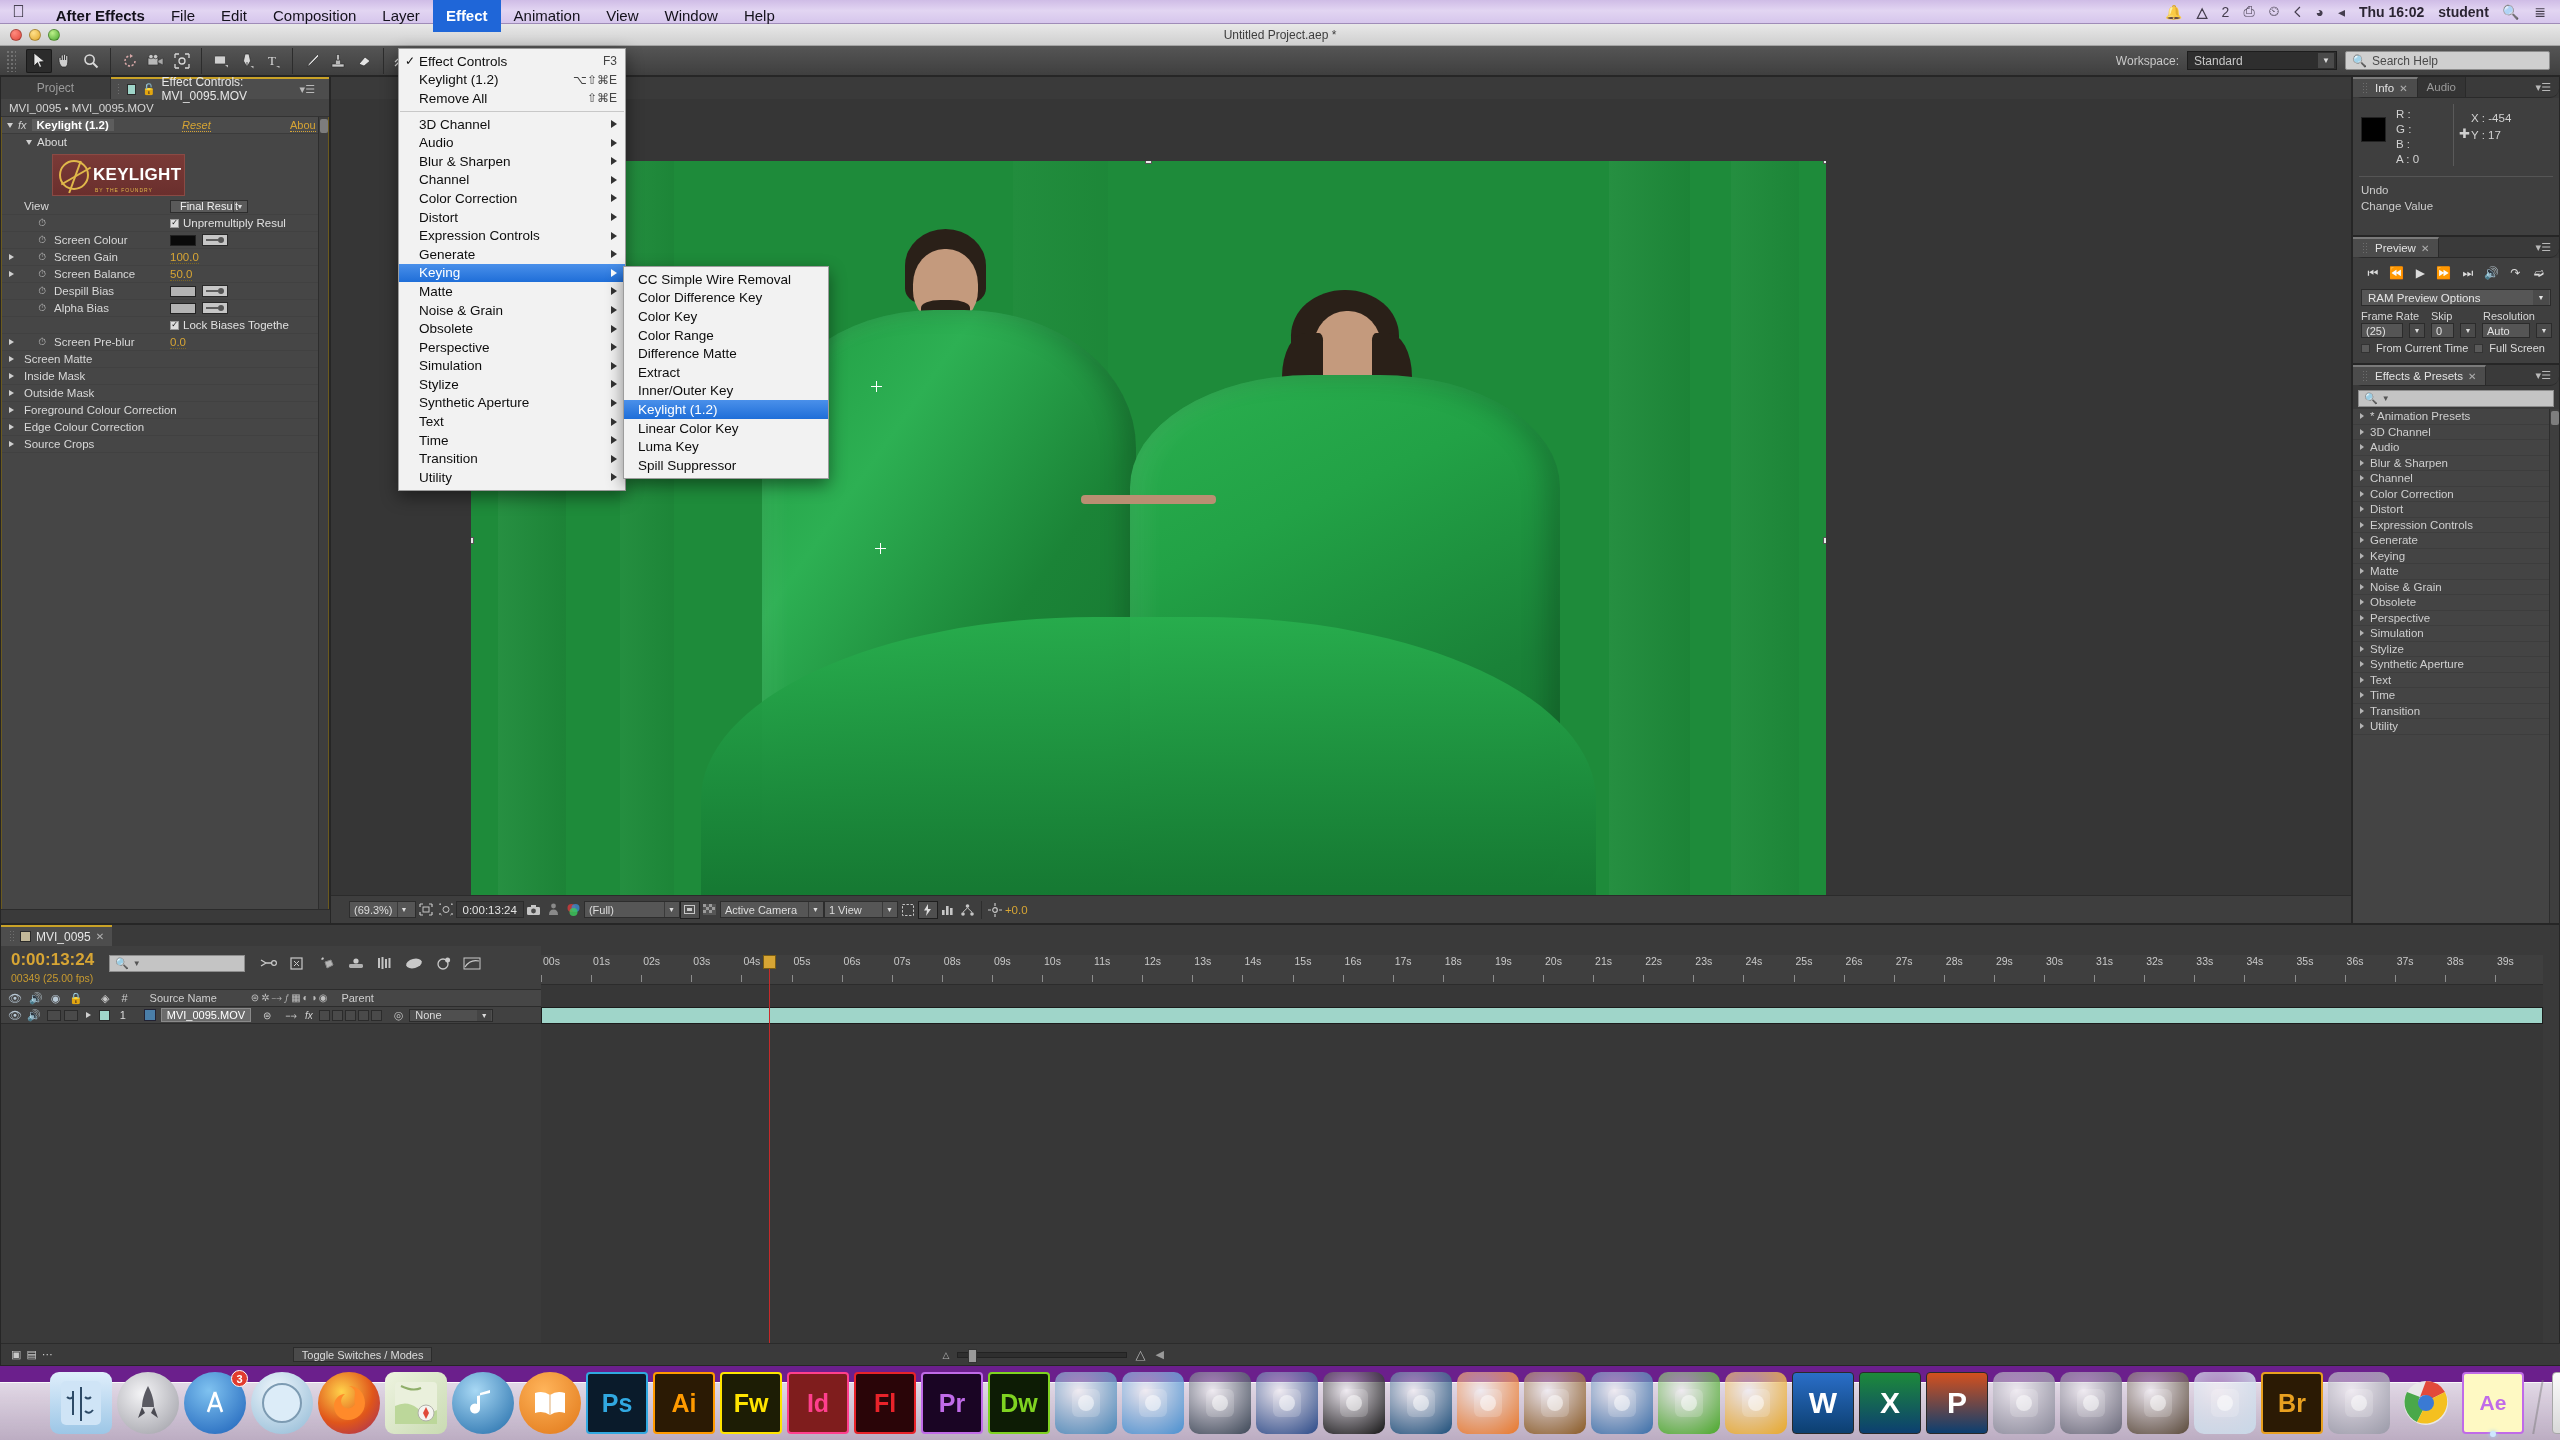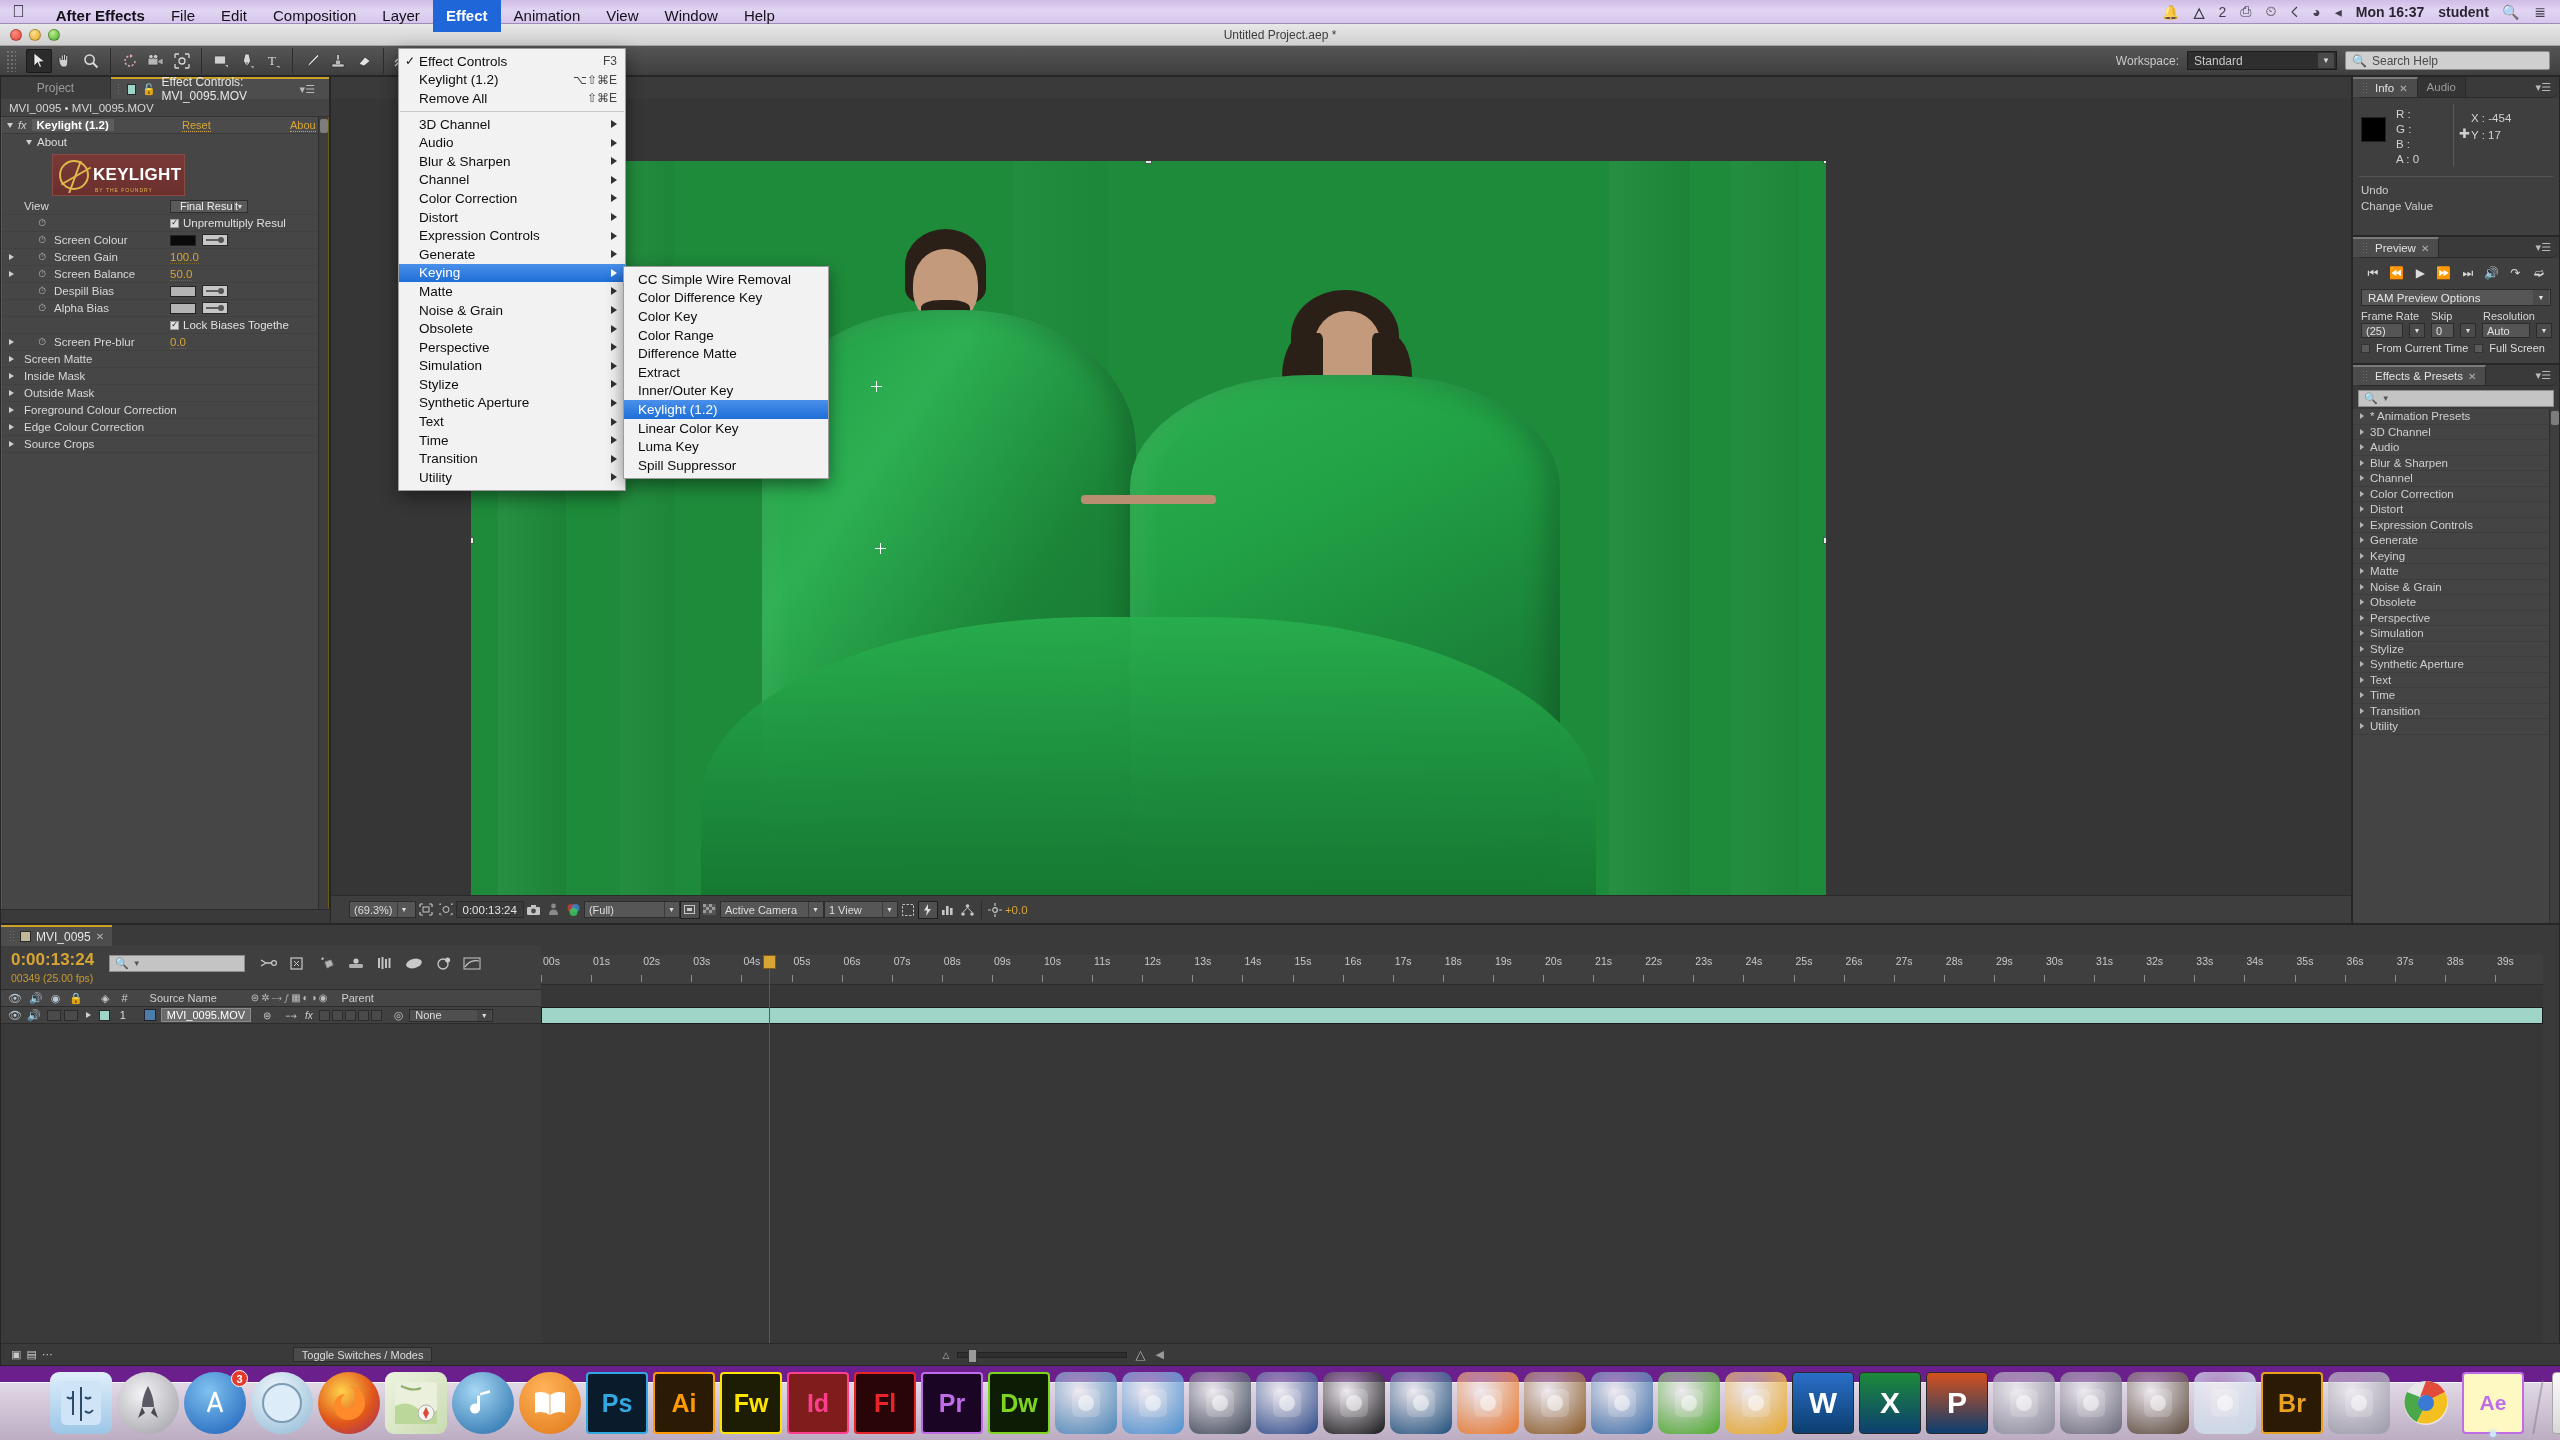--- a/index.html
+++ b/index.html
@@ -295,21 +295,21 @@
     <span class="spacer"></span>
     <div class="right">
       <span class="it">🔔</span>
       <span class="it" style="font-weight:bold;">△</span>
       <span class="it">2</span>
       <span class="it">⎙</span>
       <span class="it">⏲</span>
       <span class="it">𐌂</span>
       <span class="it">◕</span>
       <span class="it">◂</span>
-      <span class="tm">Mon 16:37</span>
+      <span class="tm">Thu 16:02</span>
       <span class="usr">student</span>
       <span class="it">🔍</span>
       <span class="it">≣</span>
     </div>
   </div>
 
   <div class="aewin">
 
     <div class="titlebar">
       <div class="tl-lights">
@@ -439,21 +439,21 @@
           <span class="pmenu">▾☰</span>
         </div>
       </div>
       <div class="ec-sub">MVI_0095 • MVI_0095.MOV</div>
 
       <div class="ec-body">
         <div class="fxhdr">
           <span class="tri down"></span>
           <span style="color:#d0d0d0;font-style:italic;font-size:11px;">fx</span>
           <span class="fxname">Keylight (1.2)</span>
-          <span class="lnk" style="left:180px;">Reset</span>
+          <span class="lnk" style="left:180px;font-style:italic;">Reset</span>
           <span class="lnk" style="left:288px;">Abou</span>
         </div>
 
         <div class="abouthdr">
           <span class="tri down"></span>
           <span>About</span>
         </div>
 
         <div class="keylogo">
           <span class="kl-circ"></span>

